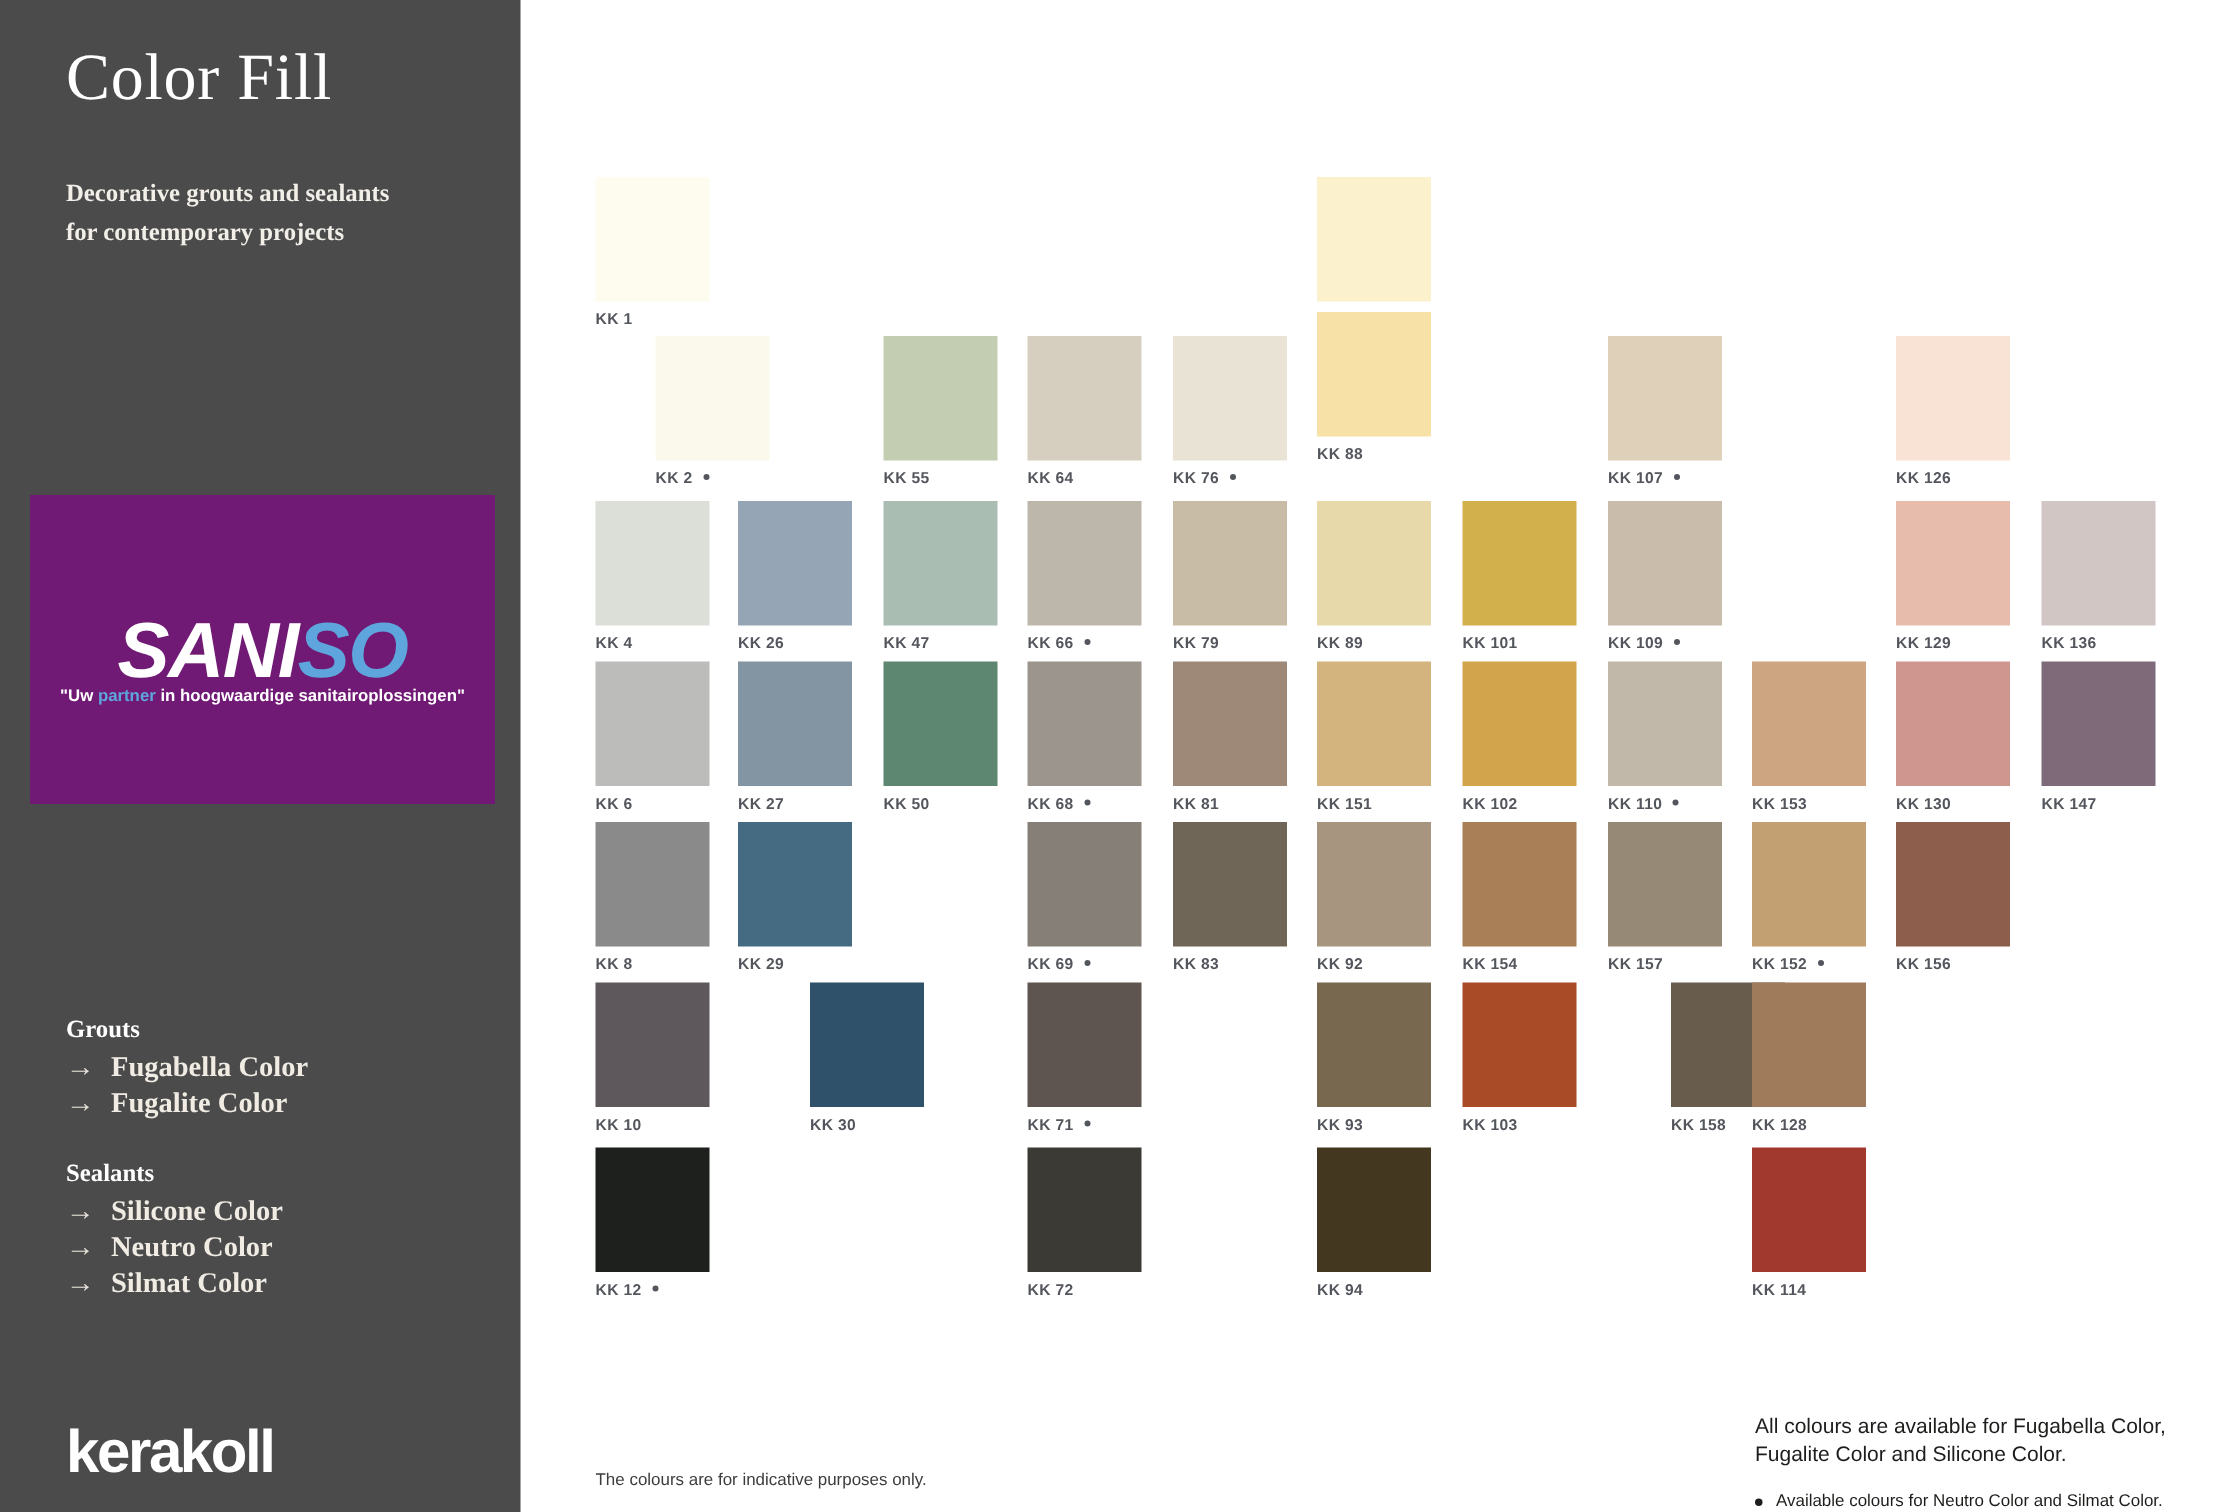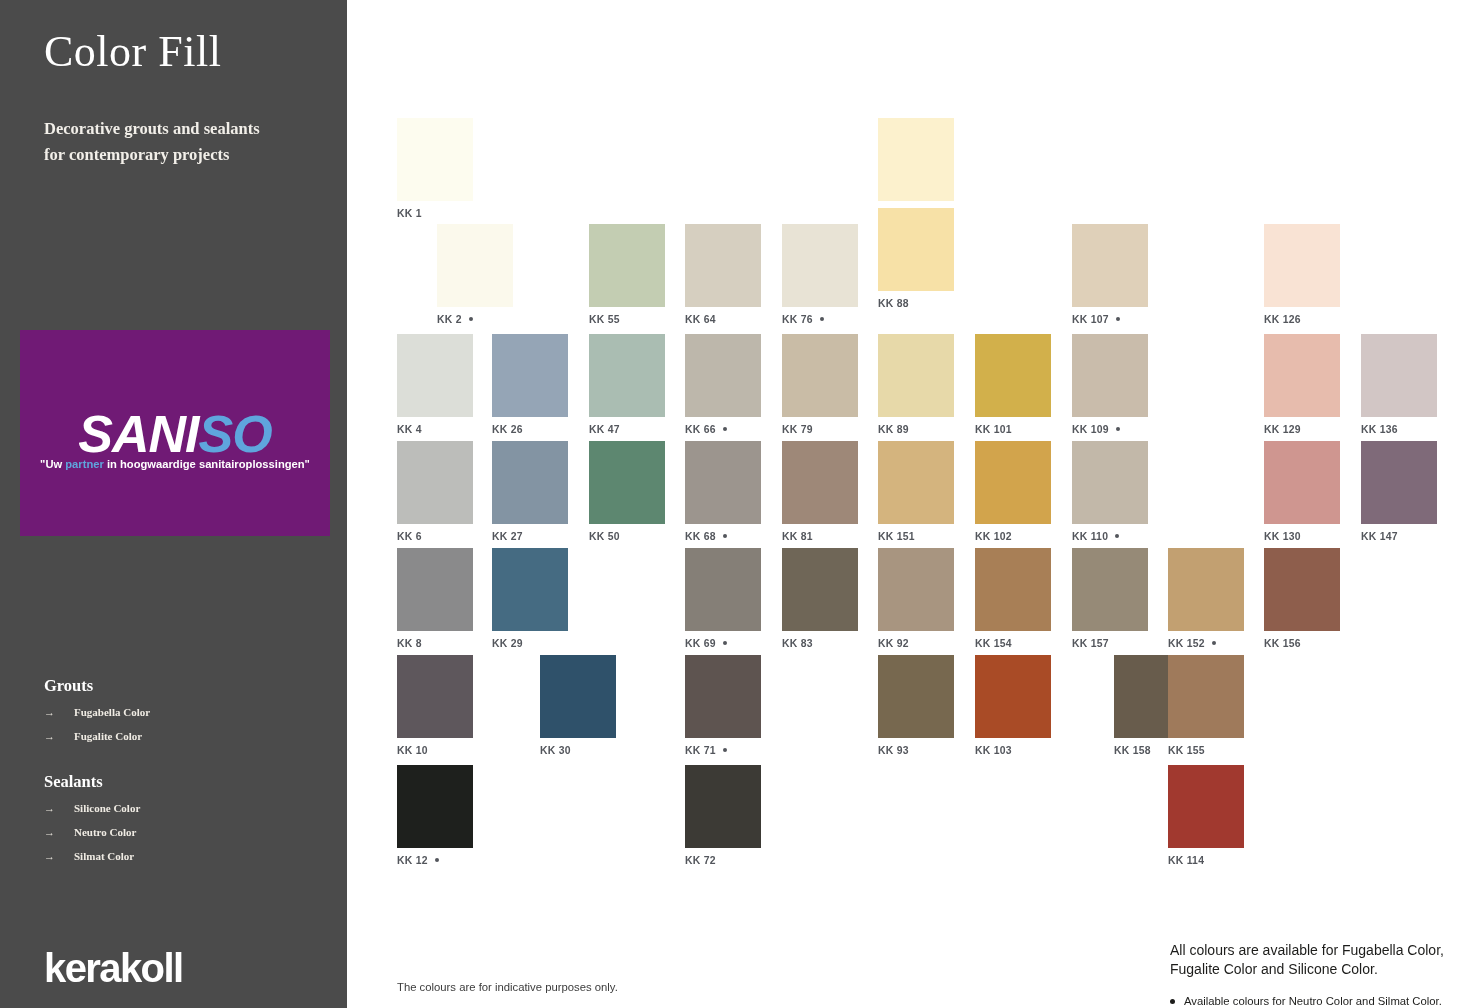--- a/index.html
+++ b/index.html
@@ -66,21 +66,21 @@
     font-family:"Liberation Serif", serif;
     font-size:16.5px; font-weight:700; color:#ffffff;
   }
   #grouts-head { top:676px; }
   #sealants-head { top:772px; }
   .prod-list { position:absolute; left:44px; list-style:none; }
   #grouts-list { top:700px; }
   #sealants-list { top:796px; }
   .prod-list li {
     font-family:"Liberation Serif", serif;
-    font-size:11px; font-weight:700; color:#f0ece4;
+    font-size:19px; font-weight:700; color:#f0ece4;
     line-height:24.2px;
     white-space:nowrap;
   }
   .prod-list li .arrow {
     display:inline-block; width:30px;
     font-weight:400; color:#e8e4dc;
   }
 
   #kerakoll-logo {
     position:absolute; left:44px; top:946px;
@@ -275,20 +275,24 @@
         <div class="chip-label">KK 151</div>
       </div>
       <div class="cell" style="left: 975px; top: 441px;">
         <div class="chip" style="background: rgb(210, 164, 76);"></div>
         <div class="chip-label">KK 102</div>
       </div>
       <div class="cell" style="left: 1072px; top: 441px;">
         <div class="chip" style="background: rgb(194, 184, 169);"></div>
         <div class="chip-label">KK 110<span class="dot"></span></div>
       </div>
+      <div class="cell" style="left: 1168px; top: 441px;">
+        <div class="chip" style="background: rgb(205, 165, 128);"></div>
+        <div class="chip-label">KK 153</div>
+      </div>
       <div class="cell" style="left: 1264px; top: 441px;">
         <div class="chip" style="background: rgb(207, 150, 144);"></div>
         <div class="chip-label">KK 130</div>
       </div>
       <div class="cell" style="left: 1361px; top: 441px;">
         <div class="chip" style="background: rgb(127, 106, 121);"></div>
         <div class="chip-label">KK 147</div>
       </div>
       <div class="cell" style="left: 397px; top: 548px;">
         <div class="chip" style="background: rgb(138, 138, 139);"></div>
@@ -345,29 +349,33 @@
       <div class="cell" style="left: 975px; top: 655px;">
         <div class="chip" style="background: rgb(169, 75, 38);"></div>
         <div class="chip-label">KK 103</div>
       </div>
       <div class="cell" style="left: 1072px; top: 655px; padding-left: 42px;">
         <div class="chip" style="background: rgb(104, 92, 76);"></div>
         <div class="chip-label">KK 158</div>
       </div>
       <div class="cell" style="left: 1168px; top: 655px;">
         <div class="chip" style="background: rgb(159, 122, 91);"></div>
-        <div class="chip-label">KK 155</div>
+        <div class="chip-label">KK 128</div>
       </div>
       <div class="cell" style="left: 397px; top: 765px;">
         <div class="chip" style="background: rgb(30, 32, 29);"></div>
         <div class="chip-label">KK 12<span class="dot"></span></div>
       </div>
       <div class="cell" style="left: 685px; top: 765px;">
         <div class="chip" style="background: rgb(60, 58, 53);"></div>
         <div class="chip-label">KK 72</div>
+      </div>
+      <div class="cell" style="left: 878px; top: 765px;">
+        <div class="chip" style="background: rgb(67, 55, 31);"></div>
+        <div class="chip-label">KK 94</div>
       </div>
       <div class="cell" style="left: 1168px; top: 765px;">
         <div class="chip" style="background: rgb(161, 57, 47);"></div>
         <div class="chip-label">KK 114</div>
       </div>
     </main>
 
   <div id="footer-note">The colours are for indicative purposes only.</div>
 
   <div id="legend">

